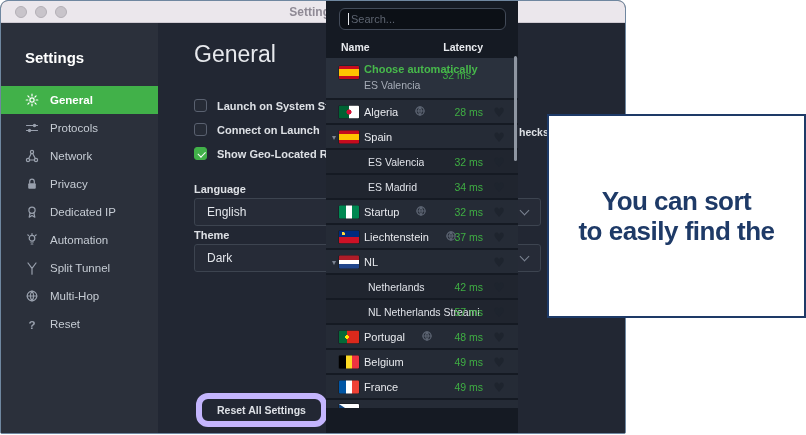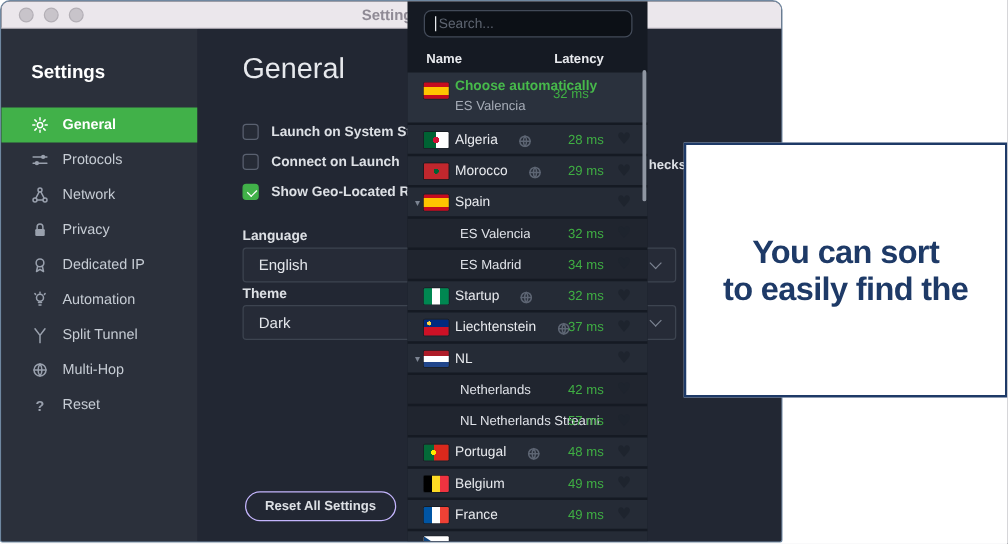--- a/index.html
+++ b/index.html
@@ -40,21 +40,21 @@
   .cb-label{font-size:11px;font-weight:bold;color:#dde0e5;white-space:nowrap;}
   .field-label{position:absolute;left:36px;font-size:11px;font-weight:bold;color:#dde0e5;}
   .lbl-lang{top:160px}.lbl-theme{top:206px}
   .select{position:absolute;left:36px;width:347px;height:28px;background:#262b37;border:1px solid #3d4450;
           border-radius:3px;display:flex;align-items:center;padding:0 12px;font-size:12px;color:#e3e6eb;}
   .sel-lang{top:175px}.sel-theme{top:221px}
   .chev{margin-left:auto;width:7px;height:7px;border-right:1.5px solid #7c8492;border-bottom:1.5px solid #7c8492;
         transform:rotate(45deg);margin-top:-4px;}
   .partial-text{position:absolute;left:361px;top:103px;font-size:10.5px;font-weight:bold;color:#dde0e5;}
   .reset-btn{position:absolute;left:38px;top:370px;padding:5px 15px;border-radius:12px;
-             border:1px solid #c4b5fd;background:transparent;color:#dde0e5;font-size:10.5px;font-weight:bold;
+             border:6px solid #c4b5fd;background:transparent;color:#dde0e5;font-size:10.5px;font-weight:bold;
              font-family:"Liberation Sans",sans-serif;}
 
   
   .panel{position:absolute;left:325px;top:0;width:192px;height:432px;background:var(--panel-bg);z-index:3;}
   .search{position:absolute;left:13px;top:7px;width:167px;height:22px;background:#0c1016;
           border:1px solid #424a58;border-radius:6px;display:flex;align-items:center;padding:0 8px;gap:2px;}
   .caret{width:1px;height:12px;background:#e8eaee;}
   .search .ph{color:#5d6470;font-size:11px;}
   .cols{position:absolute;left:15px;top:40px;width:142px;display:flex;justify-content:space-between;
         font-size:10.5px;font-weight:bold;color:#e8eaee;}
@@ -64,21 +64,21 @@
   .row.sub{background:#20252f;}
   .row.partial{height:8px;margin-bottom:0;overflow:hidden;}
   .tri{position:absolute;left:6px;top:50%;transform:translateY(-50%);color:#7c8492;font-size:8px;
        font-family:"DejaVu Sans",sans-serif;}
   .flag{position:absolute;left:13px;top:50%;transform:translateY(-50%);width:20px;height:13px;
         border-radius:1px;box-shadow:0 0 0 0.5px rgba(0,0,0,.45);overflow:hidden;}
   .row.partial .flag{top:4px;transform:none;}
   .tri-cz{position:absolute;left:0;top:0;width:0;height:0;border-top:6.5px solid transparent;
           border-bottom:6.5px solid transparent;border-left:9px solid #11457e;}
   .rname{position:absolute;left:38px;top:50%;transform:translateY(-50%);font-size:11px;color:#e8eaee;
-         white-space:nowrap;display:flex;align-items:flex-end;gap:17px;max-width:112px;overflow:hidden;}
+         white-space:nowrap;display:flex;align-items:flex-start;gap:17px;max-width:112px;overflow:hidden;}
   .row.sub .rname{left:42px;font-size:10.5px;color:#dfe2e8;}
   .globe{display:flex;color:#5d6573;}
   .globe svg{width:10px;height:10px;}
   .lat{position:absolute;right:35px;top:50%;transform:translateY(-50%);font-size:10.5px;color:var(--latency);}
   .heart{position:absolute;right:13px;top:50%;transform:translateY(-50%);font-size:13px;color:#1e242e;
          font-family:"DejaVu Sans",sans-serif;line-height:1;}
   .row.auto .flag{top:8px;transform:none;}
   .auto-name{position:absolute;left:38px;top:5px;font-size:11px;font-weight:bold;color:#47b94b;}
   .auto-sub{position:absolute;left:38px;top:21px;font-size:10.5px;color:#a6acb7;}
   .row.auto .lat{top:11px;right:47px;transform:none;}
@@ -265,34 +265,20 @@
                 <svg viewBox="0 0 10 10" fill="none" stroke="currentColor" stroke-width="1.2" stroke-linecap="round" stroke-linejoin="round">
                   <circle cx="5" cy="5" r="4.1"></circle>
                   <path d="M.9 5h8.2M5 .9c1.7 2.2 1.7 6 0 8.2M5 .9C3.3 3.1 3.3 6.9 5 9.1"></path>
                 </svg>
               </span>
             </span>
             <span class="lat">28 ms</span>
             <span class="heart">♥</span>
           </div>
           <div class="row">
-            <span class="flag flag-ma"></span>
-            <span class="rname">
-              <span>Morocco</span>
-              <span class="globe">
-                <svg viewBox="0 0 10 10" fill="none" stroke="currentColor" stroke-width="1.2" stroke-linecap="round" stroke-linejoin="round">
-                  <circle cx="5" cy="5" r="4.1"></circle>
-                  <path d="M.9 5h8.2M5 .9c1.7 2.2 1.7 6 0 8.2M5 .9C3.3 3.1 3.3 6.9 5 9.1"></path>
-                </svg>
-              </span>
-            </span>
-            <span class="lat">29 ms</span>
-            <span class="heart">♥</span>
-          </div>
-          <div class="row">
             <span class="tri">▾</span>
             <span class="flag flag-es"></span>
             <span class="rname">
               <span>Spain</span>
             </span>
             <span class="heart">♥</span>
           </div>
           <div class="row sub">
             <span class="rname">
               <span>ES Valencia</span>

